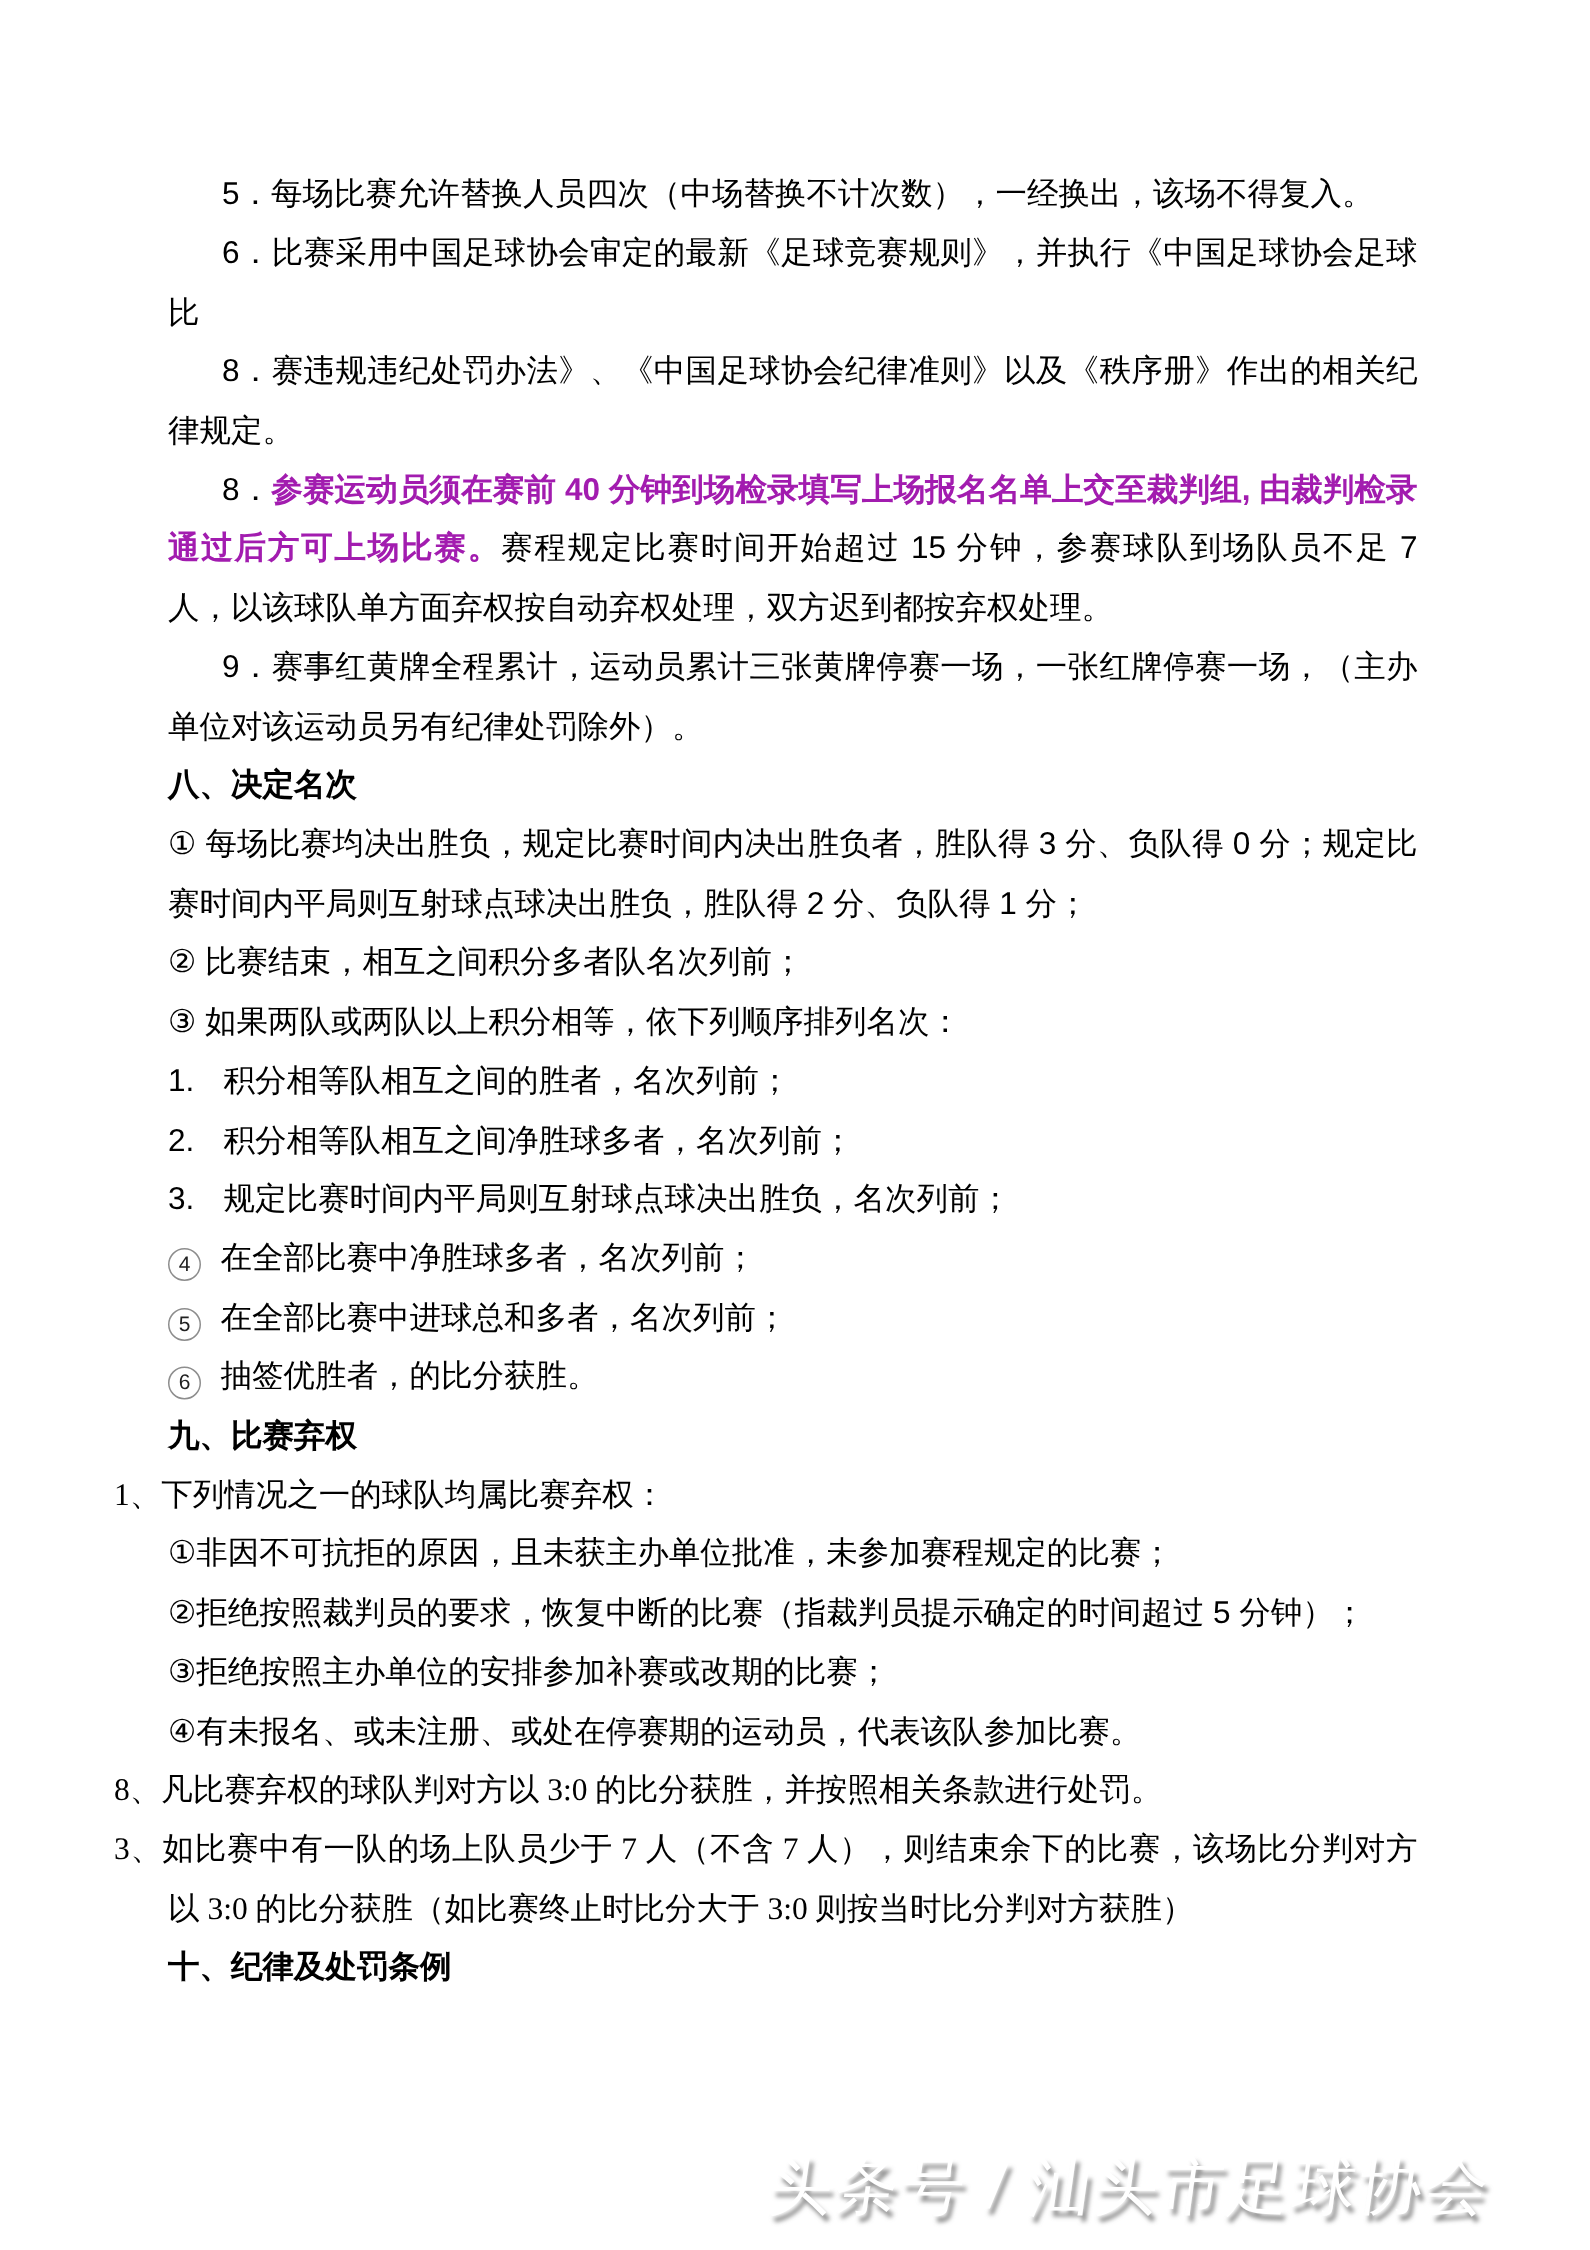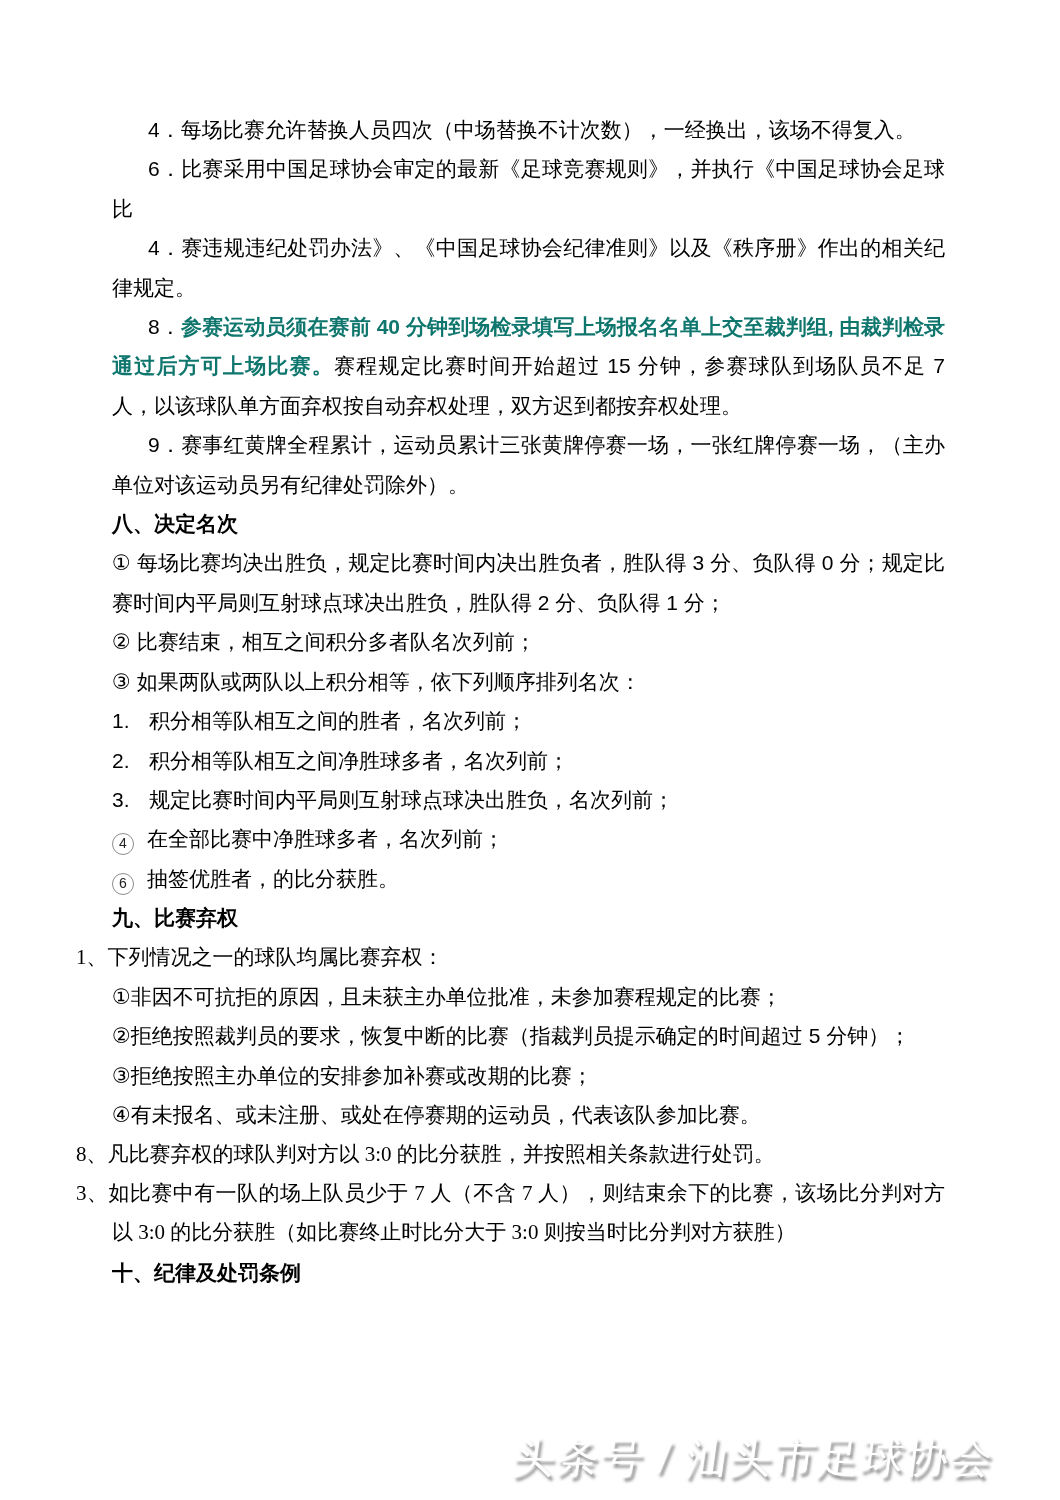--- a/index.html
+++ b/index.html
@@ -29,21 +29,21 @@
     margin: 0;
     padding: 0;
   }
   .indent {
     text-indent: 36px;
   }
   .heading {
     font-weight: 700;
   }
   .red {
-    color: #0f766e;
+    color: #a21caf;
     font-weight: 700;
   }
   
   .sub {
     padding-left: 36px;
   }
   .sub .marker {
     display: inline-block;
     width: 37px;
   }
@@ -83,25 +83,25 @@
     color: #ffffff;
     text-shadow: 3px 4px 3px rgba(105, 105, 105, 0.75);
     transform: skewX(-8deg);
   }
 </style>
 </head>
 <body>
 
 <div class="doc">
 
-  <p class="indent">4．每场比赛允许替换人员四次（中场替换不计次数），一经换出，该场不得复入。</p>
+  <p class="indent">5．每场比赛允许替换人员四次（中场替换不计次数），一经换出，该场不得复入。</p>
 
   <p class="indent">6．比赛采用中国足球协会审定的最新《足球竞赛规则》，并执行《中国足球协会足球比</p>
 
-  <p class="indent">4．赛违规违纪处罚办法》、《中国足球协会纪律准则》以及《秩序册》作出的相关纪律规定。</p>
+  <p class="indent">8．赛违规违纪处罚办法》、《中国足球协会纪律准则》以及《秩序册》作出的相关纪律规定。</p>
 
   <p class="indent"><span>8．</span><span class="red">参赛运动员须在赛前 40 分钟到场检录填写上场报名名单上交至裁判组, 由裁判检录通过后方可上场比赛。</span><span>赛程规定比赛时间开始超过 15 分钟，参赛球队到场队员不足 7 人，以该球队单方面弃权按自动弃权处理，双方迟到都按弃权处理。</span></p>
 
   <p class="indent">9．赛事红黄牌全程累计，运动员累计三张黄牌停赛一场，一张红牌停赛一场，（主办单位对该运动员另有纪律处罚除外）。</p>
 
   <p class="heading">八、决定名次</p>
 
 
   <p>① 每场比赛均决出胜负，规定比赛时间内决出胜负者，胜队得 3 分、负队得 0 分；规定比赛时间内平局则互射球点球决出胜负，胜队得 2 分、负队得 1 分；</p>
 
@@ -110,20 +110,21 @@
   <p>③ 如果两队或两队以上积分相等，依下列顺序排列名次：</p>
 
   <p class="sub"><span class="marker">1.</span><span>积分相等队相互之间的胜者，名次列前；</span></p>
 
   <p class="sub"><span class="marker">2.</span><span>积分相等队相互之间净胜球多者，名次列前；</span></p>
 
   <p class="sub"><span class="marker">3.</span><span>规定比赛时间内平局则互射球点球决出胜负，名次列前；</span></p>
 
   <p><span class="circle">4</span><span>在全部比赛中净胜球多者，名次列前；</span></p>
 
+  <p><span class="circle">5</span><span>在全部比赛中进球总和多者，名次列前；</span></p>
 
   <p><span class="circle">6</span><span>抽签优胜者，的比分获胜。</span></p>
 
   <p class="heading">九、比赛弃权</p>
 
   <p class="hang">1、下列情况之一的球队均属比赛弃权：</p>
 
   <p class="fsub">①非因不可抗拒的原因，且未获主办单位批准，未参加赛程规定的比赛；</p>
 
   <p class="fsub">②拒绝按照裁判员的要求，恢复中断的比赛（指裁判员提示确定的时间超过 5 分钟）；</p>

